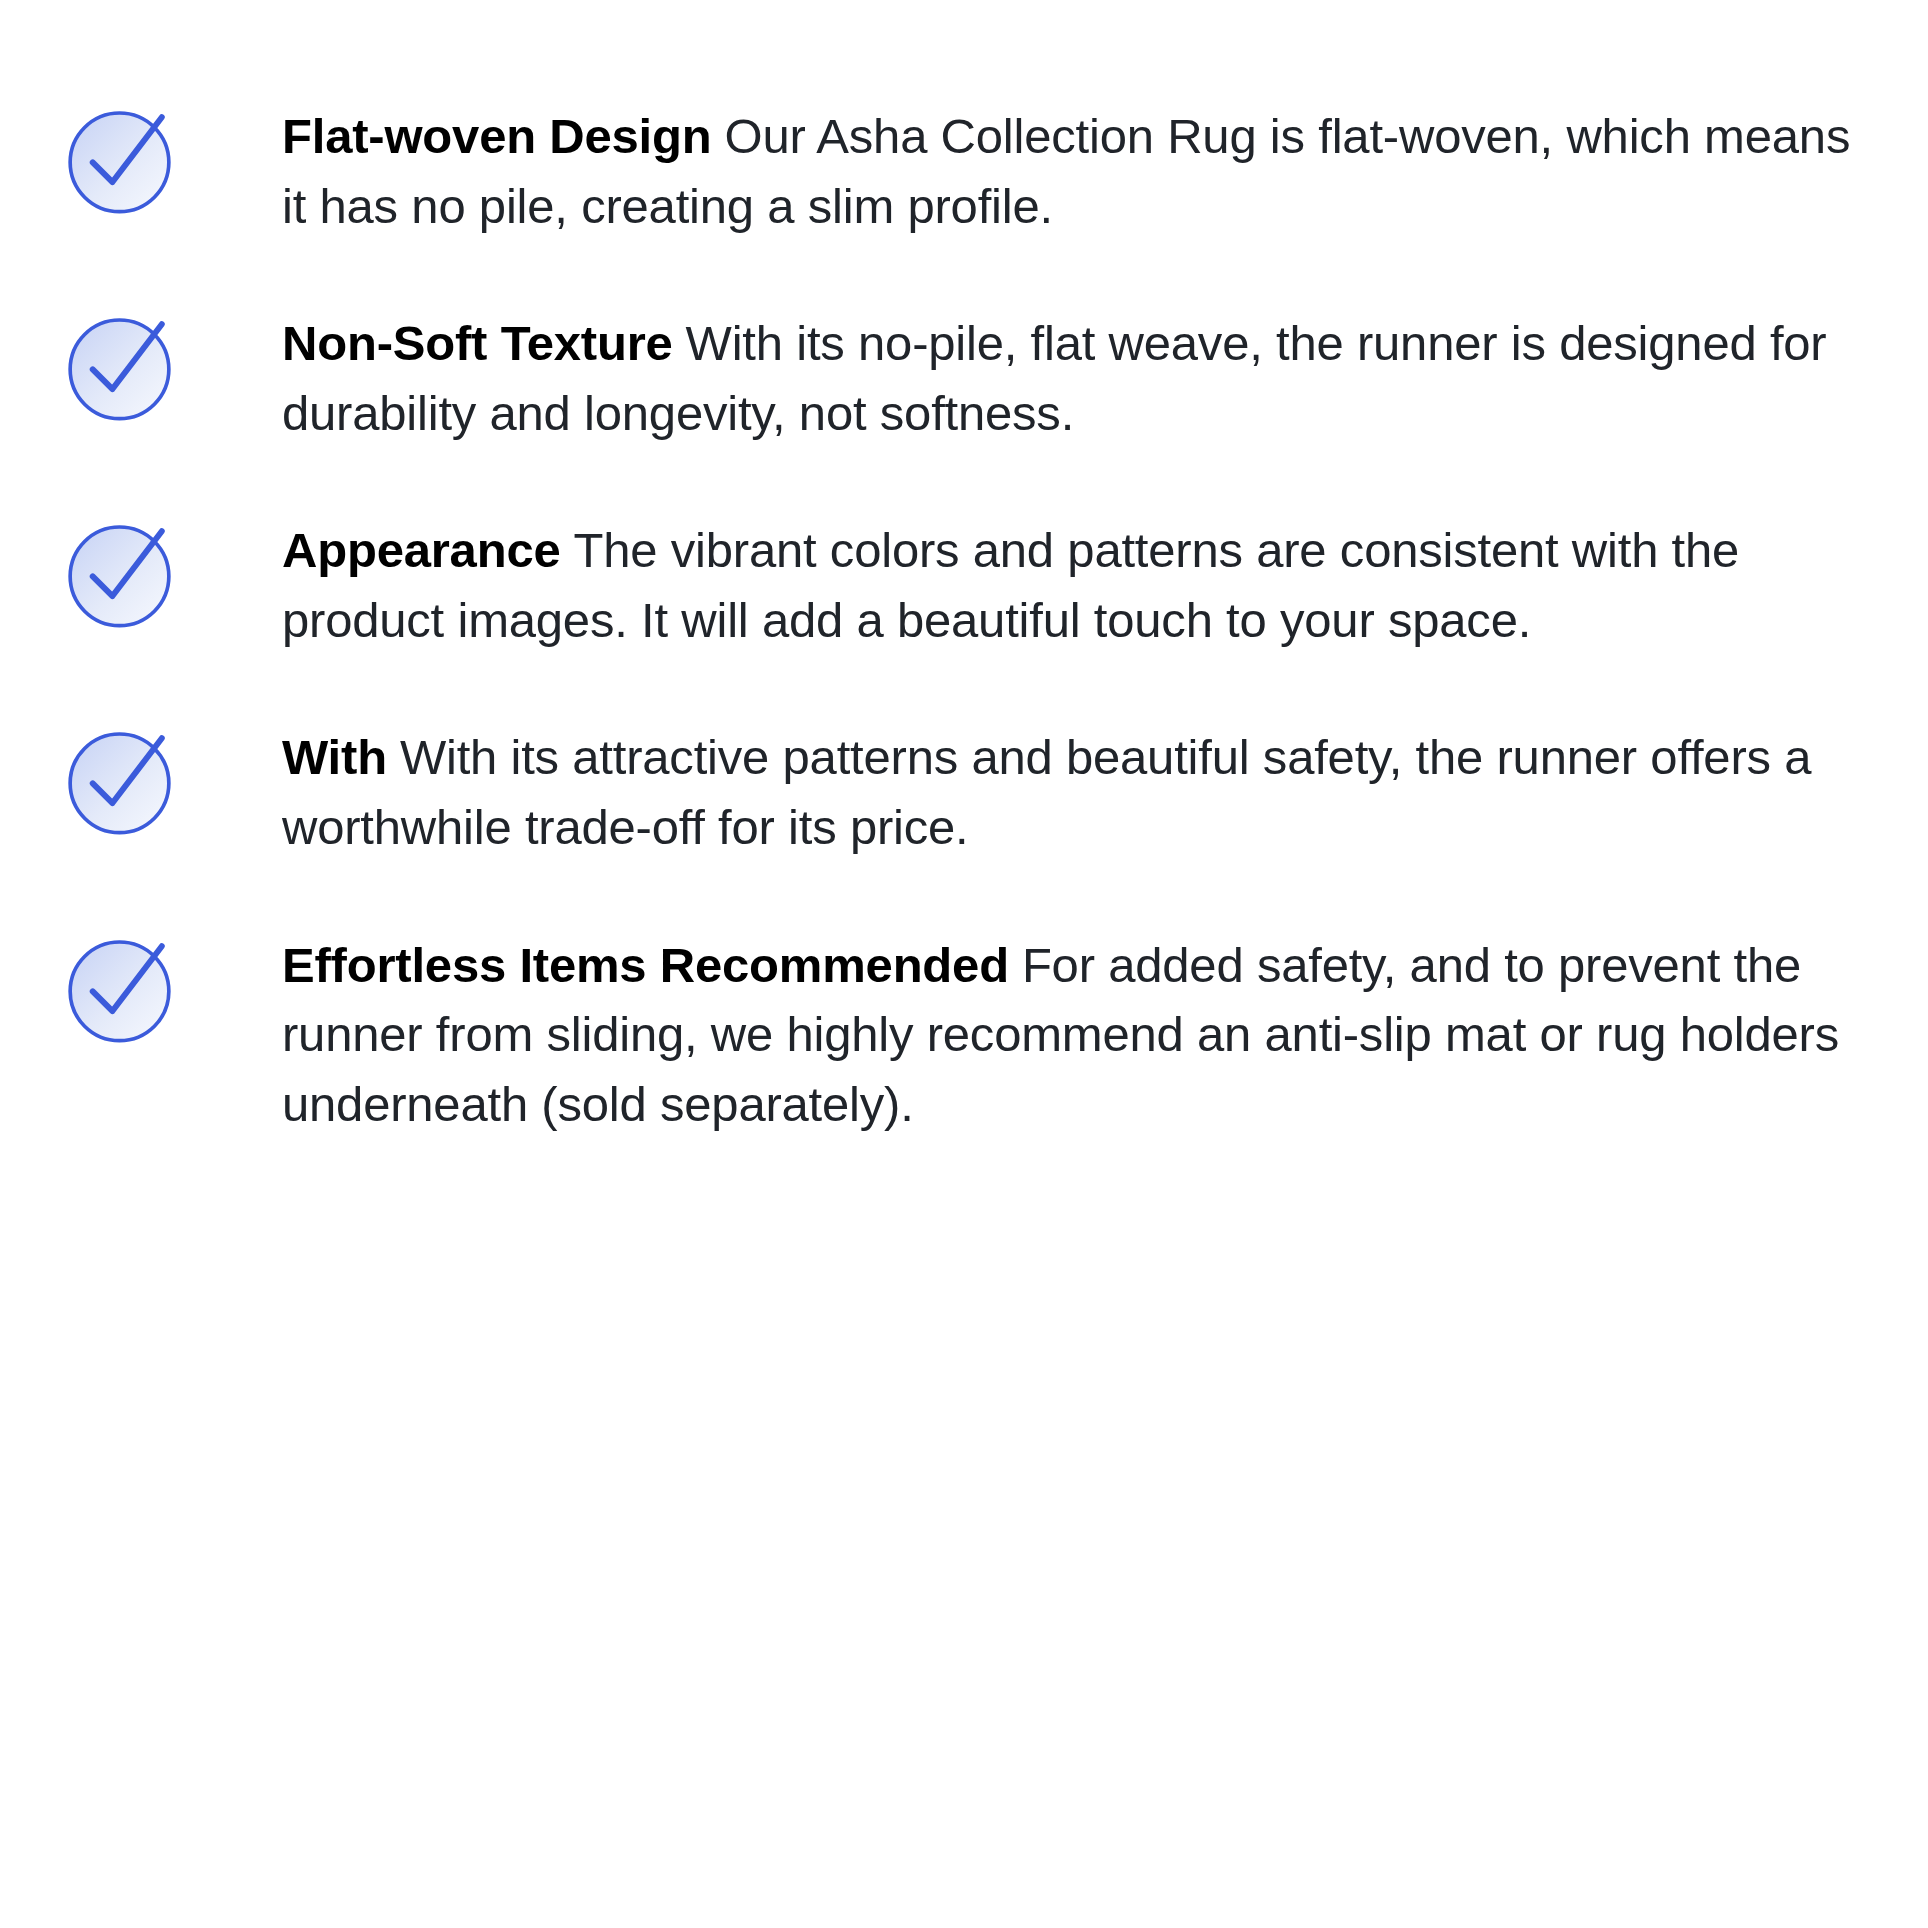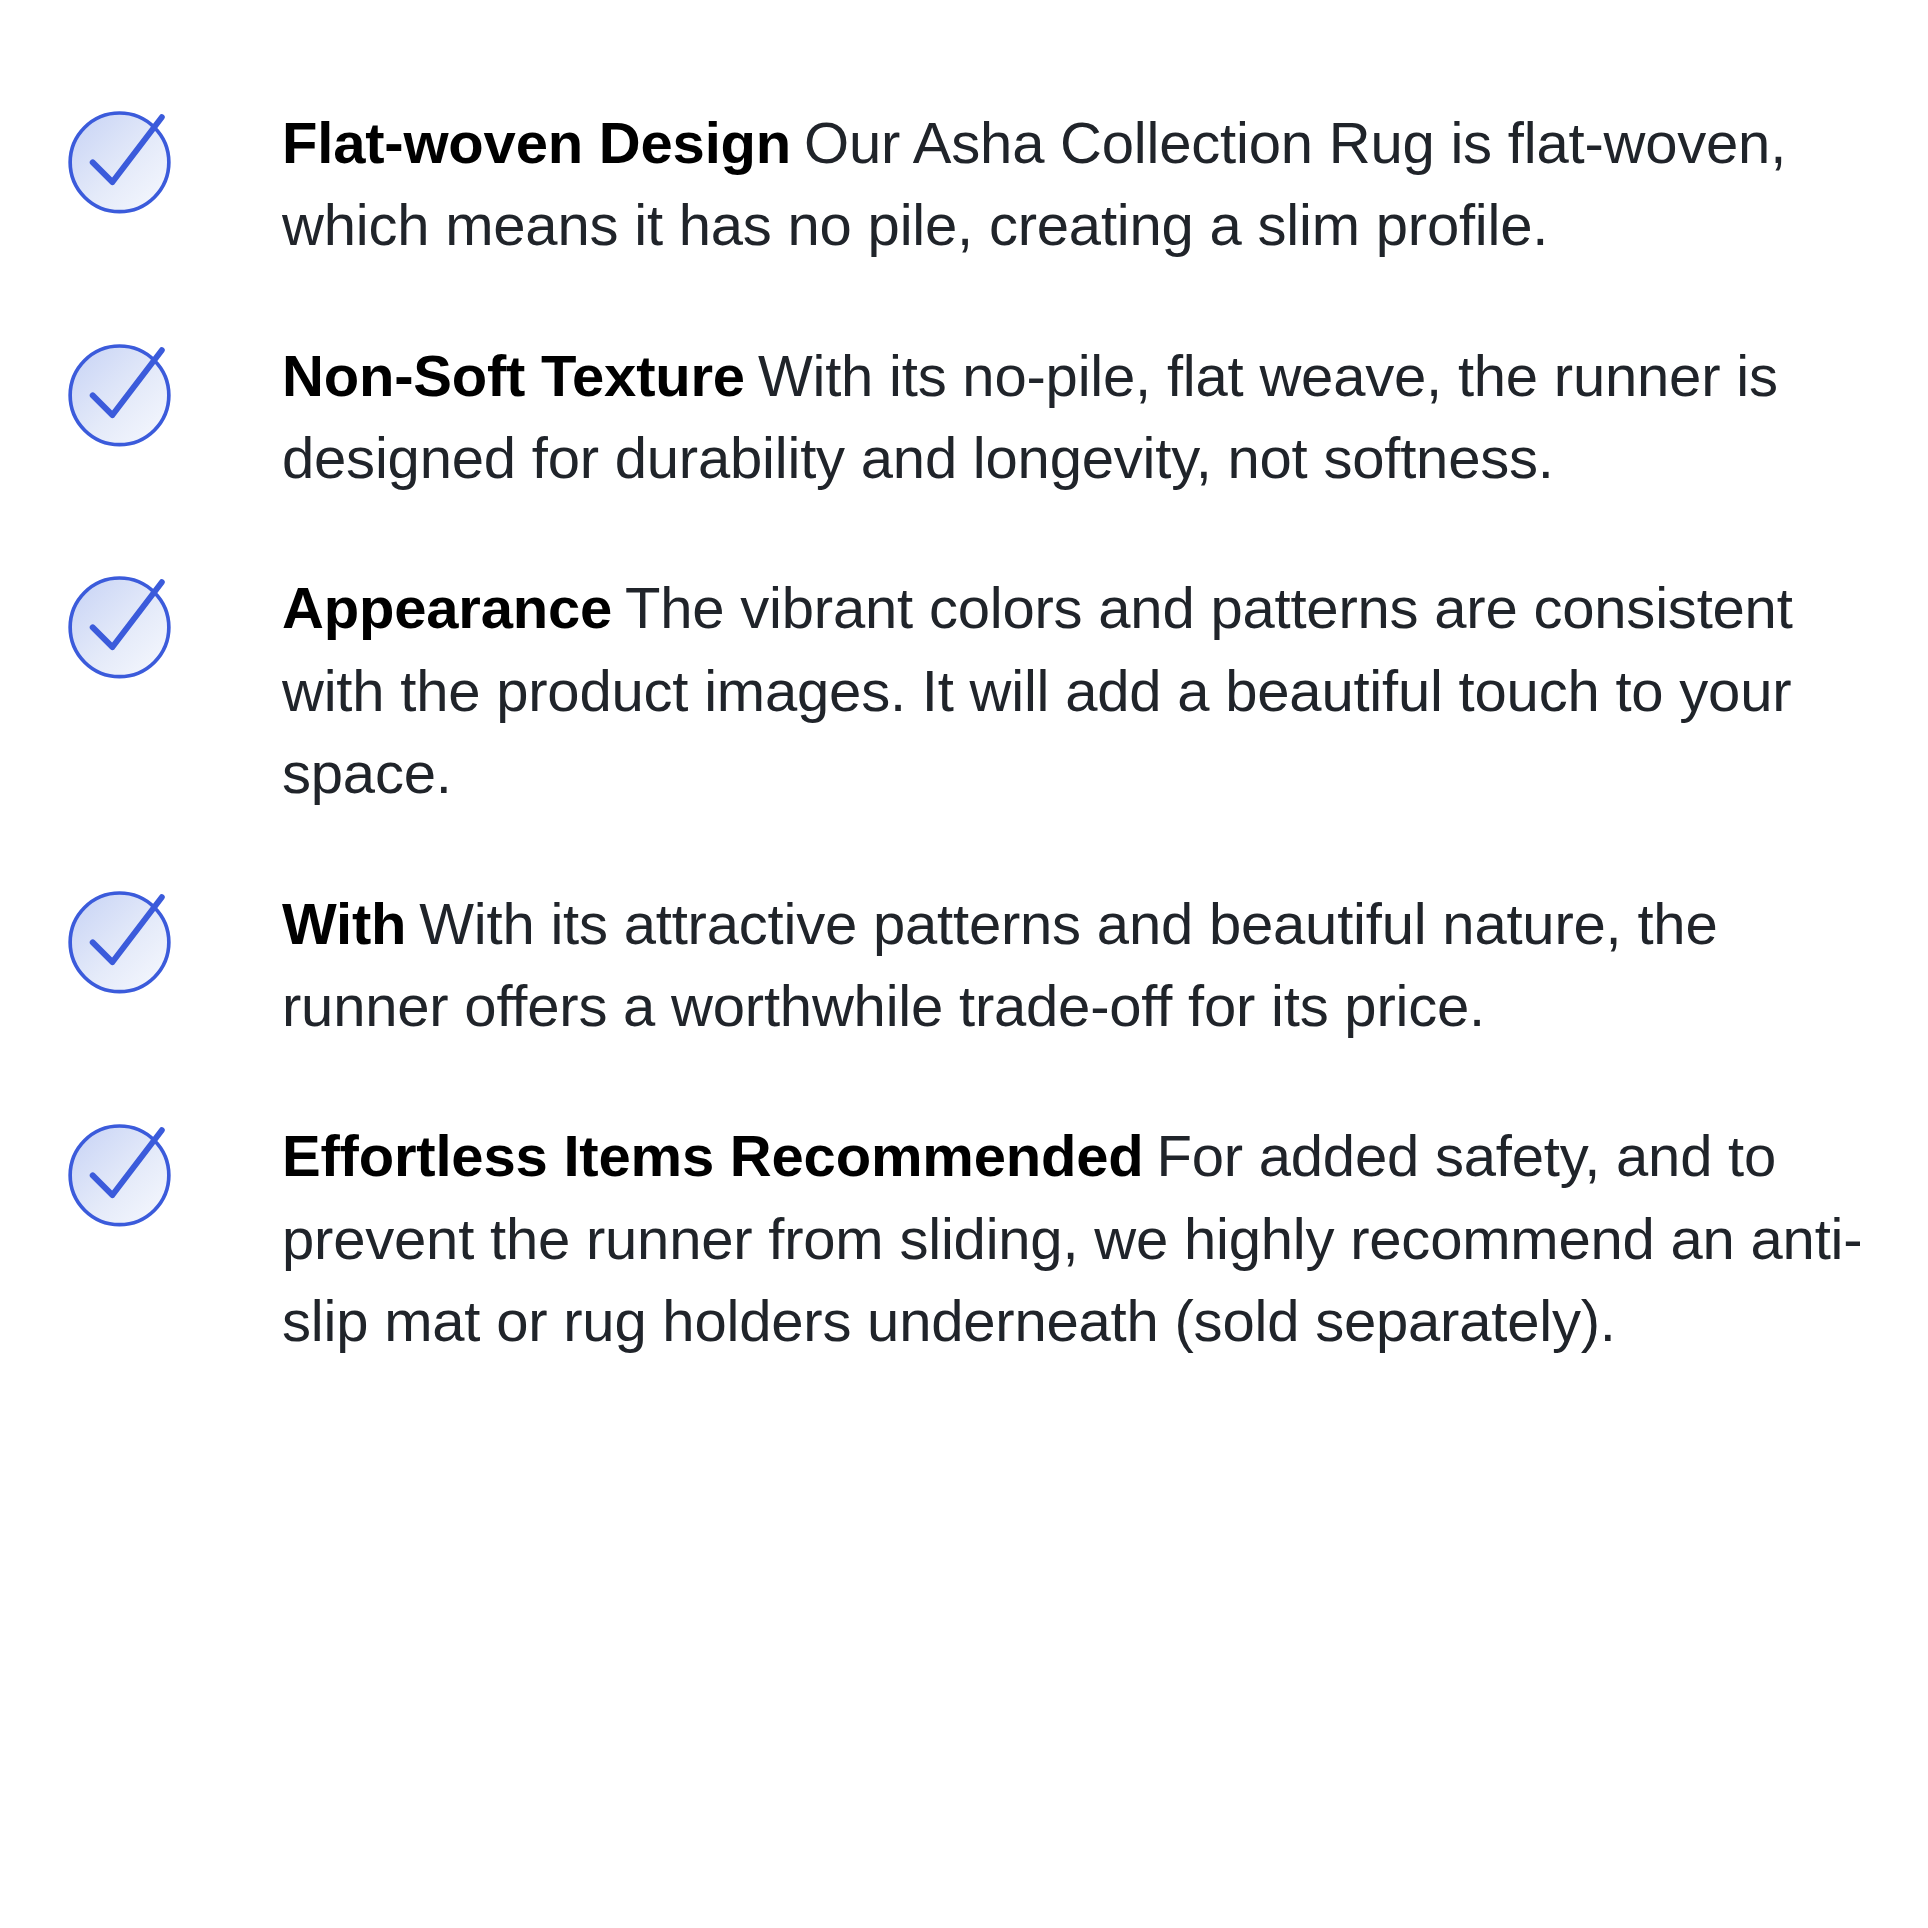--- a/index.html
+++ b/index.html
@@ -36,21 +36,21 @@
   }
   .check-badge svg {
     display: block;
     width: 141px;
     height: 141px;
   }
   .feature-text {
     flex: 1 1 auto;
     padding-left: 92px;
     padding-top: 15px;
-    font-size: 58px;
+    font-size: 49px;
     line-height: 1.42;
     color: #15171a;
     letter-spacing: -0.2px;
     max-width: 1686px;
   }
   .feature-title {
     font-weight: bold;
     color: #000000;
   }
   .feature-desc {
@@ -112,21 +112,21 @@
   </div>
 
   <div class="feature-row">
     <div class="check-badge">
       <svg viewBox="0 0 100 100" xmlns="http://www.w3.org/2000/svg">
         <circle cx="50" cy="52" r="35" fill="url(#g1)" stroke="#3b5bdb" stroke-width="2.6"></circle>
         <path d="M31 52 L45 66 L80 20" fill="none" stroke="#3b5bdb" stroke-width="4.2" stroke-linecap="round" stroke-linejoin="round"></path>
       </svg>
     </div>
     <div class="feature-text">
-      <span class="feature-title">With</span><span class="gap-spacer"></span><span class="feature-desc">With its attractive patterns and beautiful nature, the runner offers a worthwhile trade-off for its price.</span>
+      <span class="feature-title">With</span><span class="gap-spacer"></span><span class="feature-desc">With its attractive patterns and beautiful safety, the runner offers a worthwhile trade-off for its price.</span>
     </div>
   </div>
 
 
   <div class="feature-row">
     <div class="check-badge">
       <svg viewBox="0 0 100 100" xmlns="http://www.w3.org/2000/svg">
         <circle cx="50" cy="52" r="35" fill="url(#g1)" stroke="#3b5bdb" stroke-width="2.6"></circle>
         <path d="M31 52 L45 66 L80 20" fill="none" stroke="#3b5bdb" stroke-width="4.2" stroke-linecap="round" stroke-linejoin="round"></path>
       </svg>

